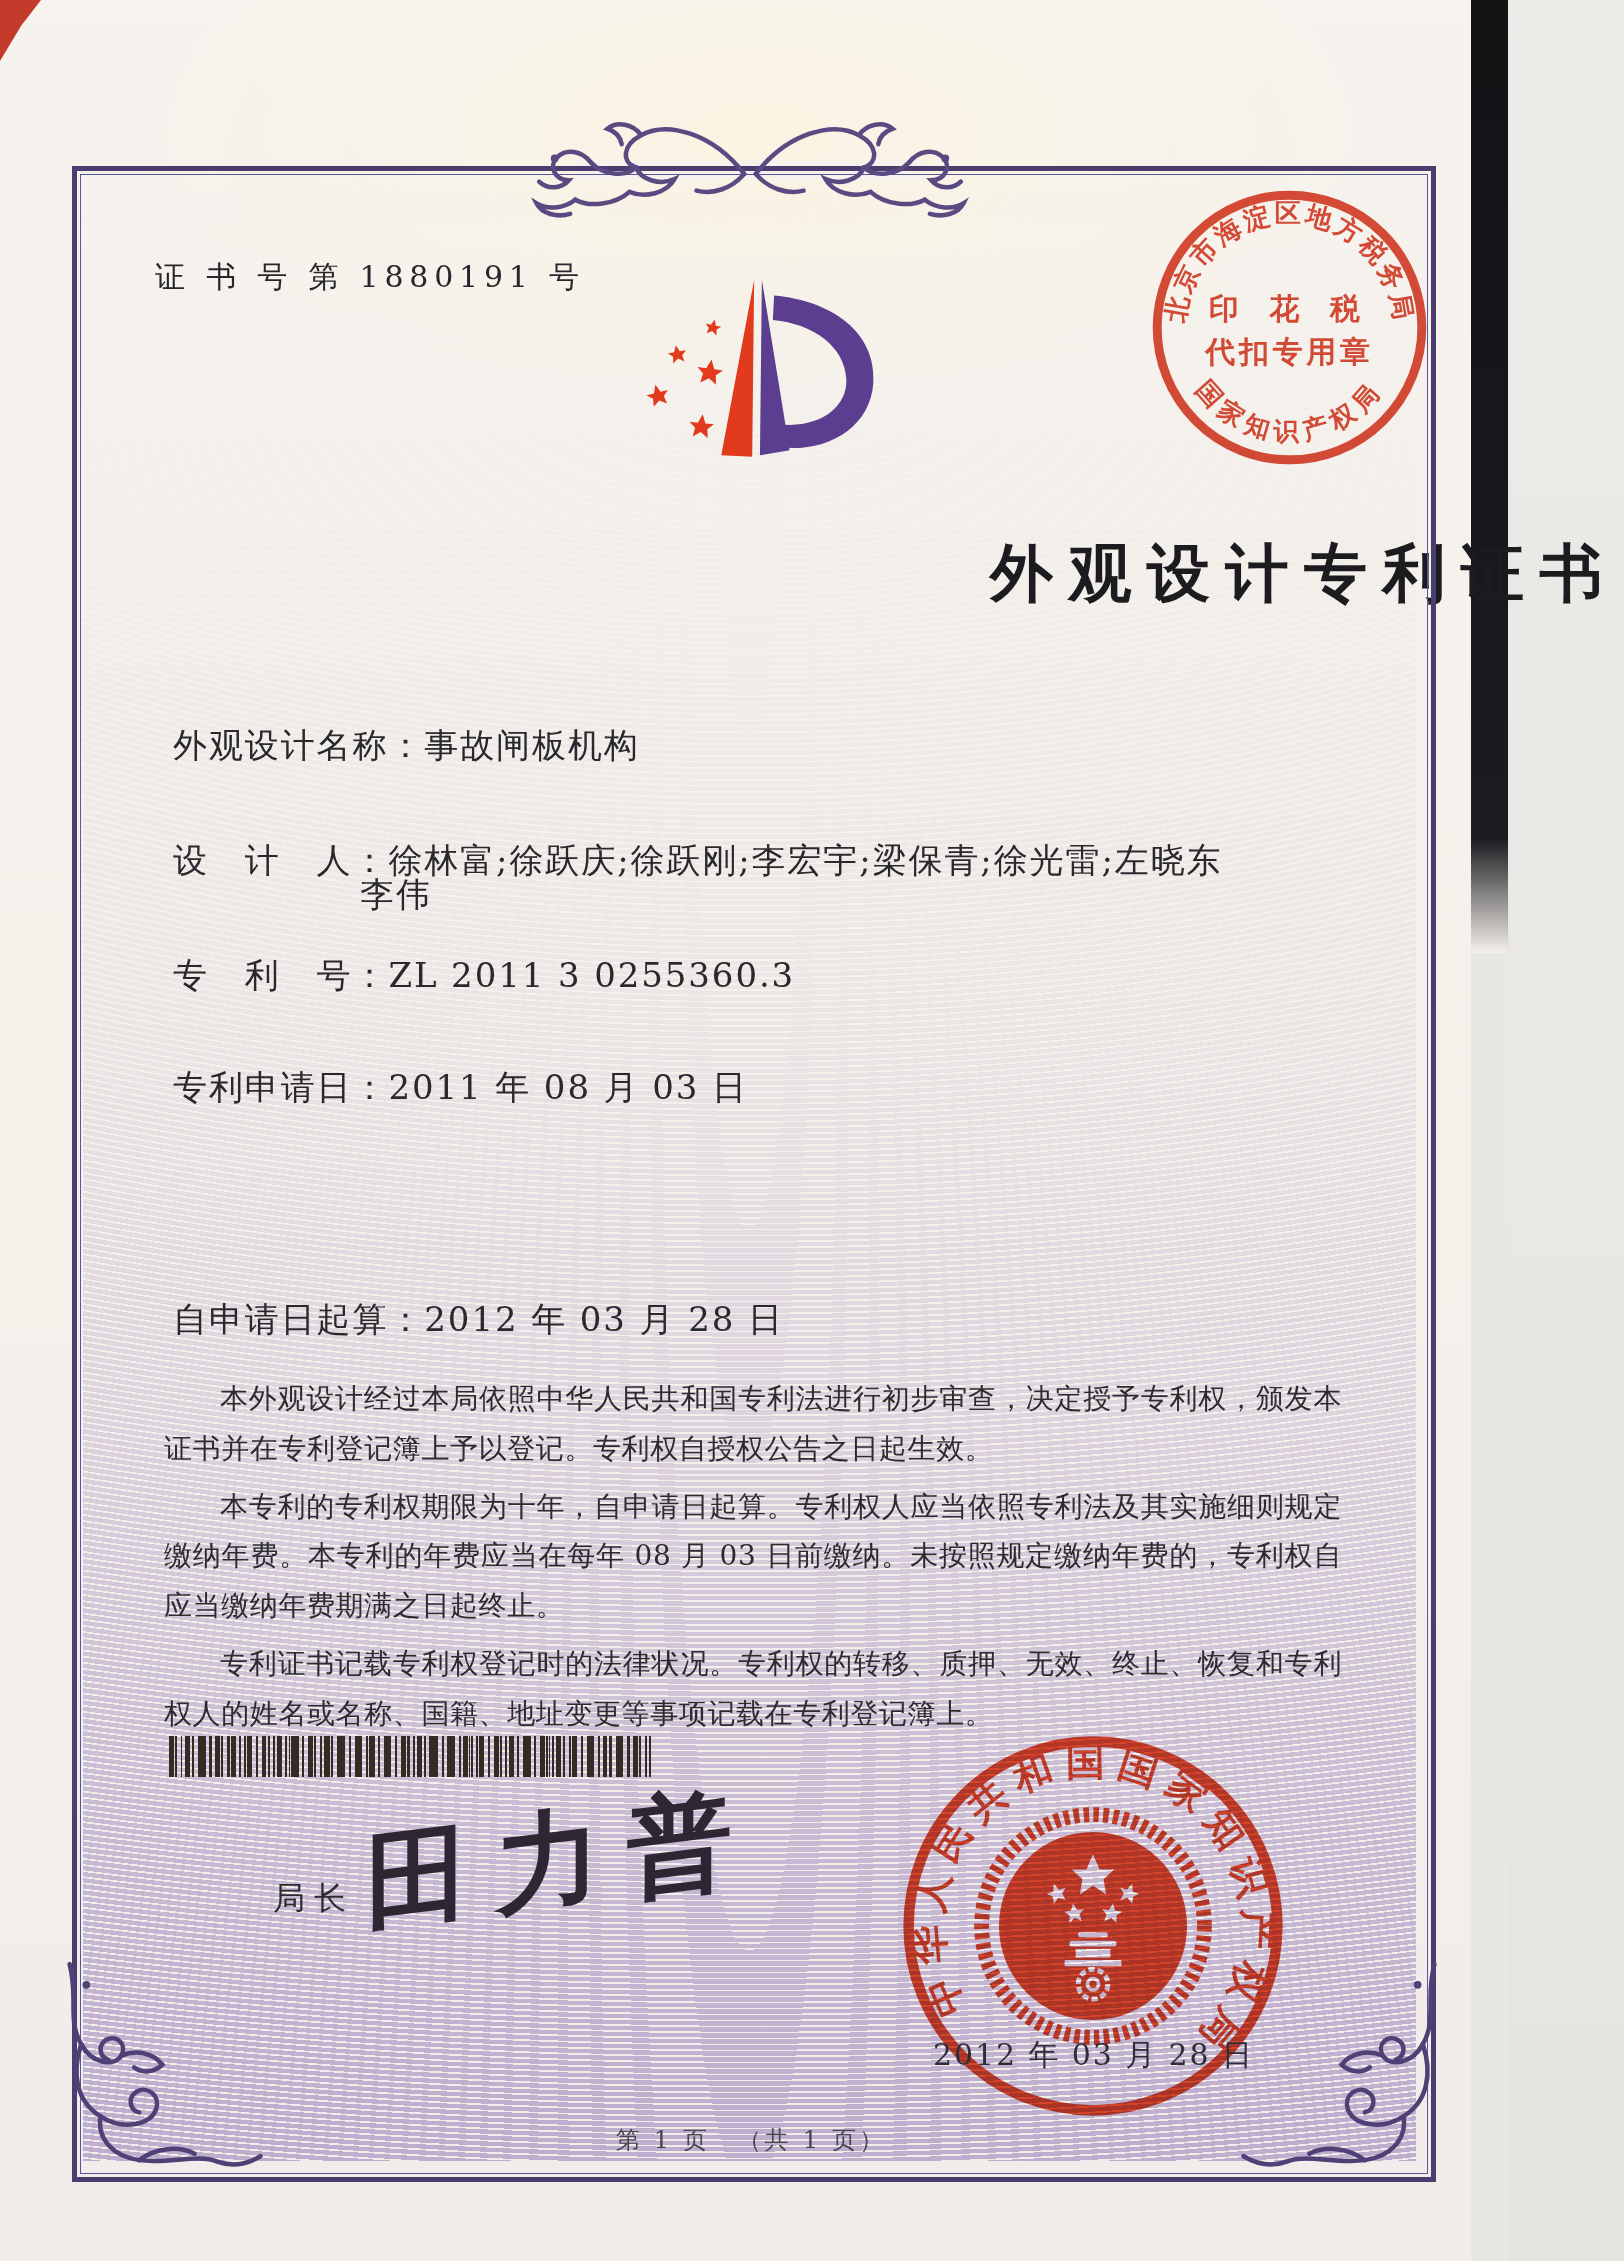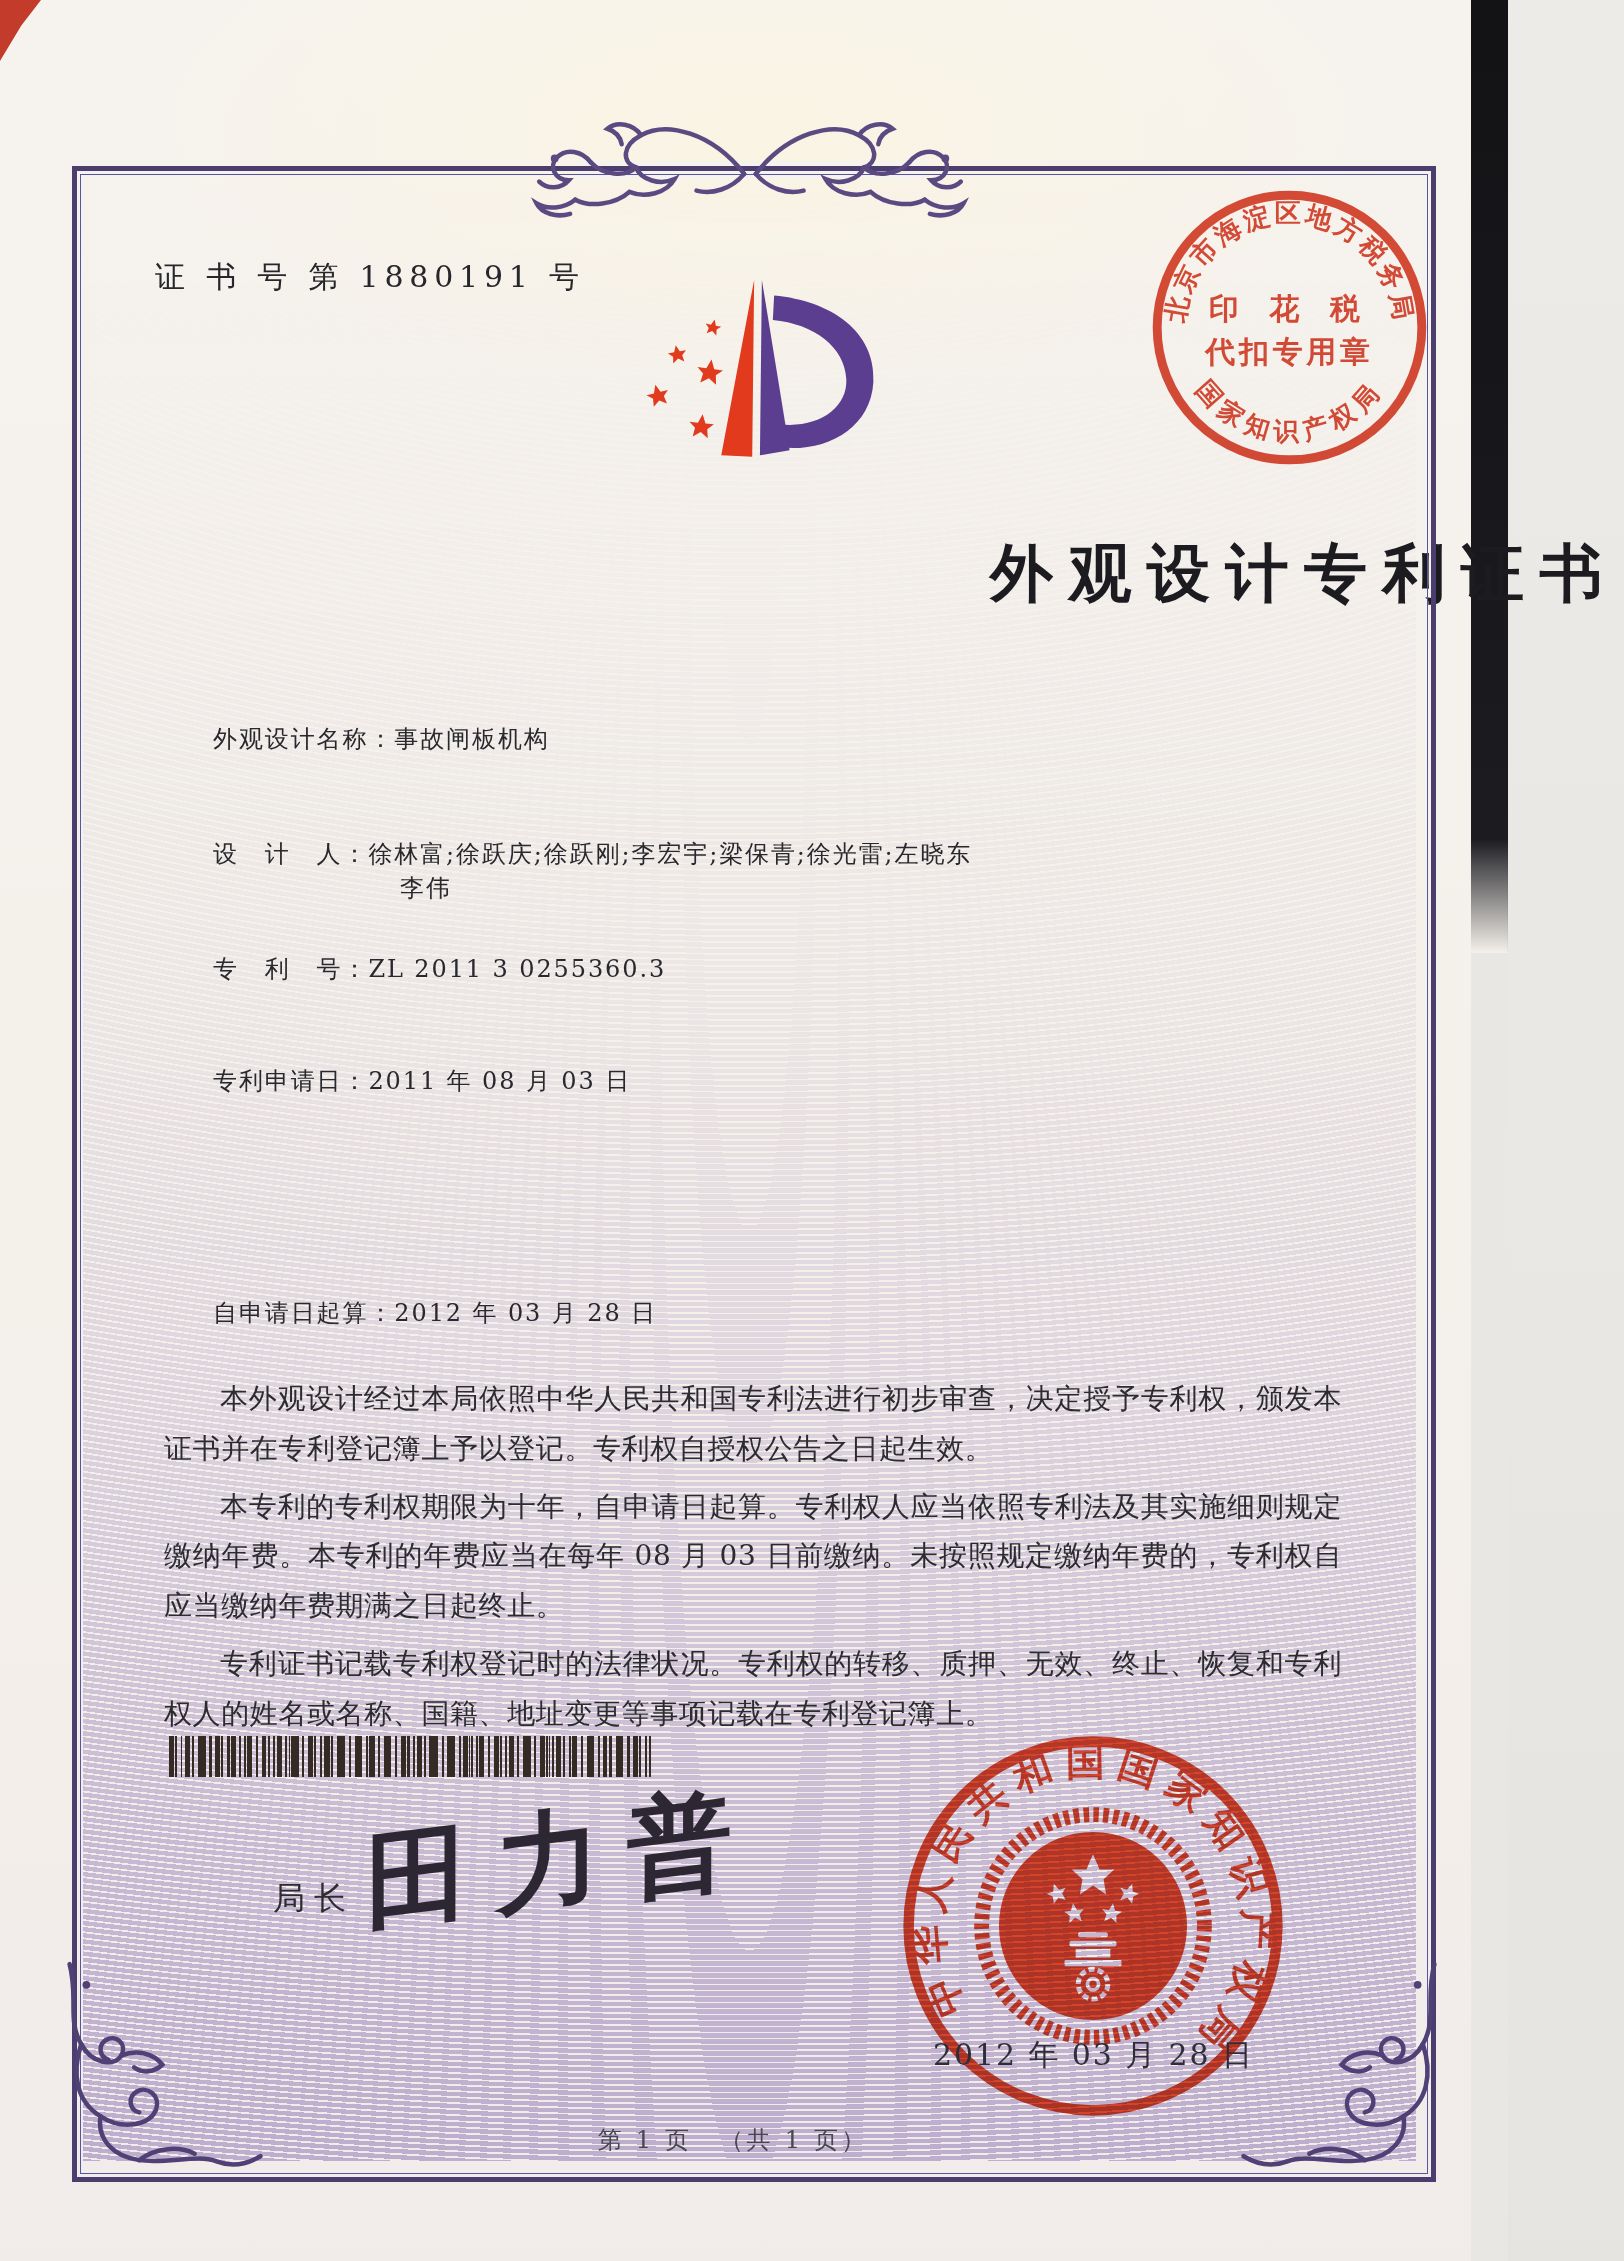--- a/index.html
+++ b/index.html
@@ -28,21 +28,21 @@
     background:repeating-radial-gradient(2192px 1354px at 50% -16%,
       rgba(172,152,196,.75) 0 7px, rgba(255,255,255,0) 7px 9.7px);
     -webkit-mask-image:linear-gradient(180deg, rgba(0,0,0,0) 0%, rgba(0,0,0,.05) 20%, rgba(0,0,0,.16) 42%, rgba(0,0,0,.42) 62%, rgba(0,0,0,.78) 82%, #000 100%);
     mask-image:linear-gradient(180deg, rgba(0,0,0,0) 0%, rgba(0,0,0,.05) 20%, rgba(0,0,0,.16) 42%, rgba(0,0,0,.42) 62%, rgba(0,0,0,.78) 82%, #000 100%);
   }
   .line-gap{left:576px;top:161px;width:348px;height:18px;background:#f6f3ee;}
 
   
   .cert-no{left:155px;top:257px;font-size:30px;letter-spacing:5.8px;color:#26262b;white-space:nowrap;}
   .title{left:72px;top:531px;width:1546px;text-align:right;font-size:63px;font-weight:700;letter-spacing:15.5px;color:#1b1b20;white-space:nowrap;}
-  .row{left:173px;font-size:24px;letter-spacing:1.9px;white-space:nowrap;color:#28282d;margin-left:40px;}
+  .row{left:173px;font-size:34px;letter-spacing:1.9px;white-space:nowrap;color:#28282d;}
   .row-name{top:723px;}
   .row-designers{top:838px;}
   .row-designers2{top:872px;left:360px;font-family:Liberation Mono, monospace;}
   .row-patno{top:953px;}
   .row-filing{top:1065px;}
   .row-patentee{top:1186px;}
   .row-grant{top:1297px;}
   .body-text{left:156px;top:1366px;width:1194px;font-size:28px;line-height:1.78;text-align:justify;color:#2b2b30;letter-spacing:0.6px;}
   .body-text p{margin:8px;text-indent:2em;}
 
@@ -53,21 +53,21 @@
       repeating-linear-gradient(90deg,#352b24 0 4.5px,rgba(0,0,0,0) 4.5px 15.5px),
       repeating-linear-gradient(90deg,#352b24 0 1.3px,rgba(0,0,0,0) 1.3px 20px);
   }
 
   .director-label{left:273px;top:1877px;font-size:32px;letter-spacing:9px;color:#2c2c31;}
   .sig-name{
     left:365px;top:1813px;font-size:106px;font-weight:700;letter-spacing:26px;color:#2d2733;
     transform:rotate(-7deg) skewX(-7deg);transform-origin:left center;white-space:nowrap;
   }
   .seal-date{left:896px;top:2035px;width:395px;text-align:center;font-size:30px;letter-spacing:1.9px;color:#2f2e38;z-index:7;}
-  .footer{left:56px;top:2124px;width:1354px;text-align:center;font-size:24px;letter-spacing:3.2px;color:#47474f;}
+  .footer{left:74px;top:2124px;width:1354px;text-align:center;font-size:24px;letter-spacing:3.2px;color:#47474f;}
 
   .logo-svg{left:614px;top:262px;width:279px;height:223px;}
   .tax-stamp{left:1140px;top:178px;width:299px;height:299px;mix-blend-mode:multiply;opacity:.93;}
   .big-seal{left:895px;top:1728px;width:396px;height:396px;mix-blend-mode:multiply;opacity:.95;z-index:6;}
   .dragons{left:427px;top:95px;width:646px;height:150px;z-index:3;}
   .corner-fl{width:214px;height:214px;z-index:3;}
   .corner-bl{left:58px;top:1959px;}
   .corner-br{left:1232px;top:1959px;transform:scaleX(-1);}
   .z2{z-index:2;}
 </style>

